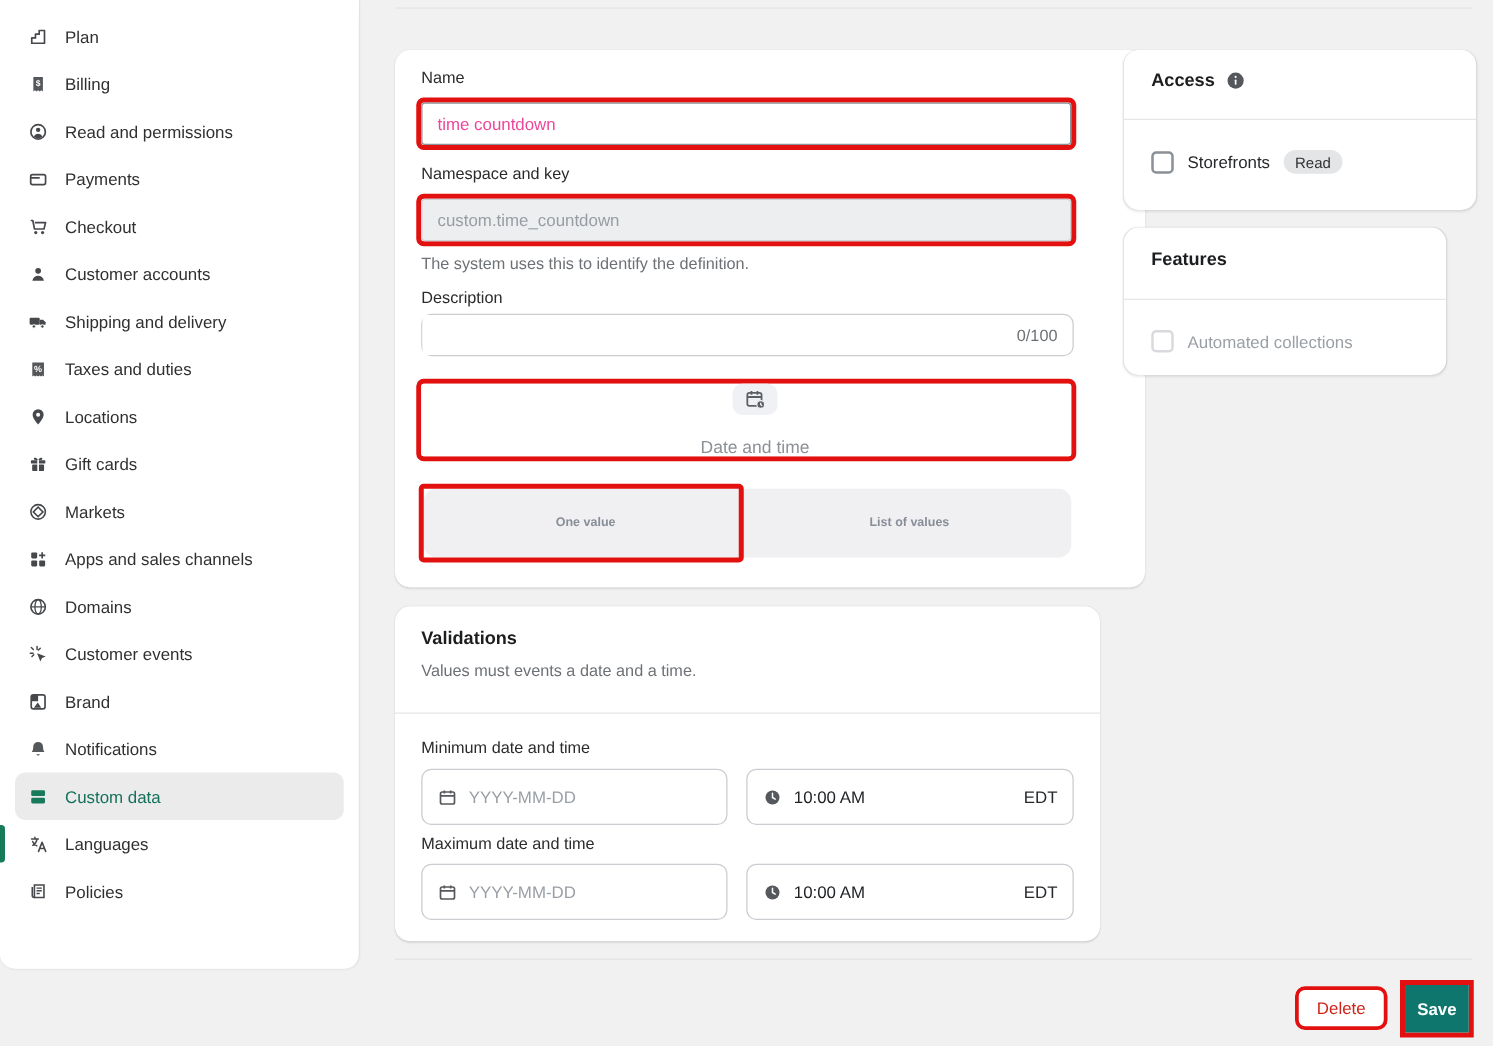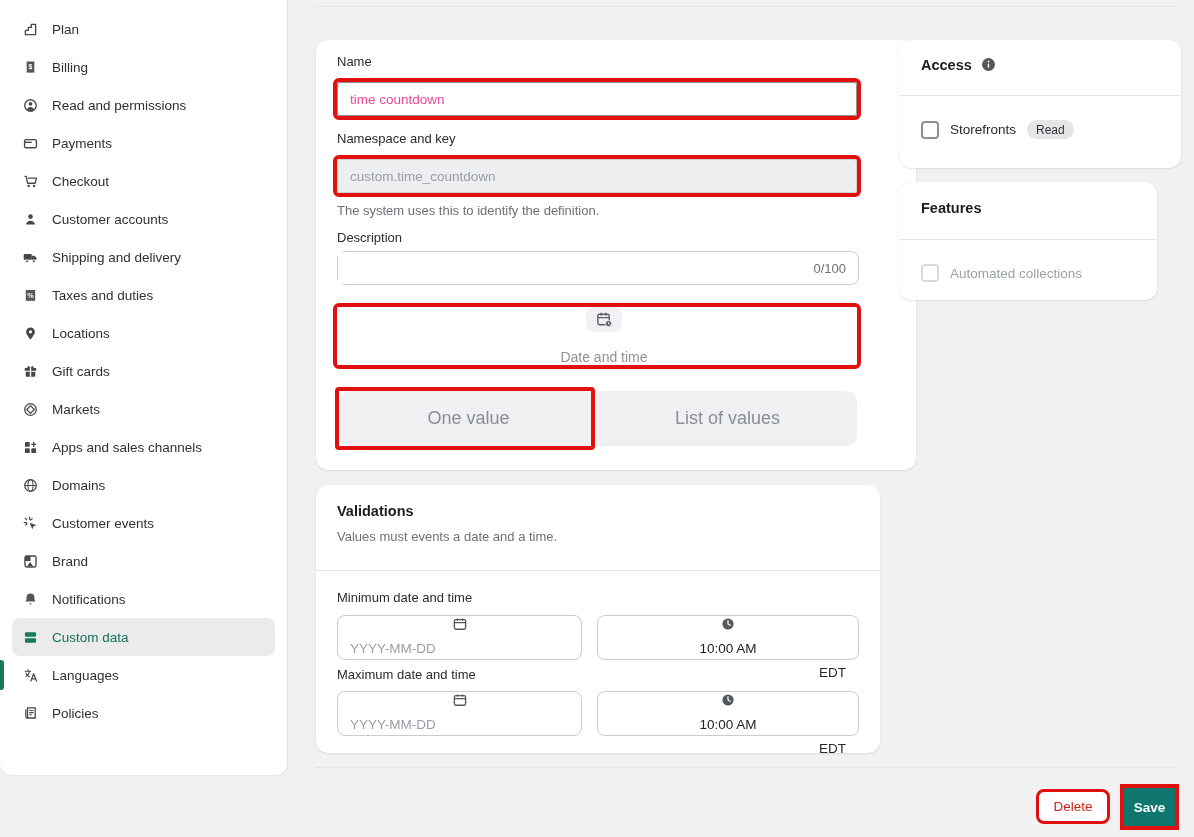--- a/index.html
+++ b/index.html
@@ -68,27 +68,27 @@
     display:flex; align-items:center; justify-content:center;
   }
   .type-label { font-size:14px; font-weight:500; color:#8c9196; }
   
   .seg-track {
     position:absolute; left:23px; top:351px; width:518px; height:55px;
     background:#f0f0f2; border-radius:10px; display:flex;
   }
   .seg-opt {
     flex:1; display:flex; align-items:center; justify-content:center;
-    font-size:18px; font-weight:400; color:#878e98; cursor:pointer;
+    font-size:10px; font-weight:700; color:#878e98; cursor:pointer;
   }
   
   .field {
     position:absolute; height:45px; border:1px solid #c9ccd0; border-radius:8px;
     display:flex; align-items:center; gap:9px; padding:0 12px; background:#fff;
-    font-size:13.5px; color:#202326;flex-direction:column;
+    font-size:13.5px; color:#202326;
   }
   .field svg { flex:0 0 16px; width:16px; height:16px; }
   .field input {
     border:none; outline:none; width:100%; font-size:13.5px; color:#202326;
     font-family:"Liberation Sans", sans-serif;
   }
   .field input::placeholder { color:#999fa5; }
   .tz { margin-left:auto; color:#26292c; }
   
   .opt-row { position:absolute; display:flex; align-items:center; gap:11px; }

